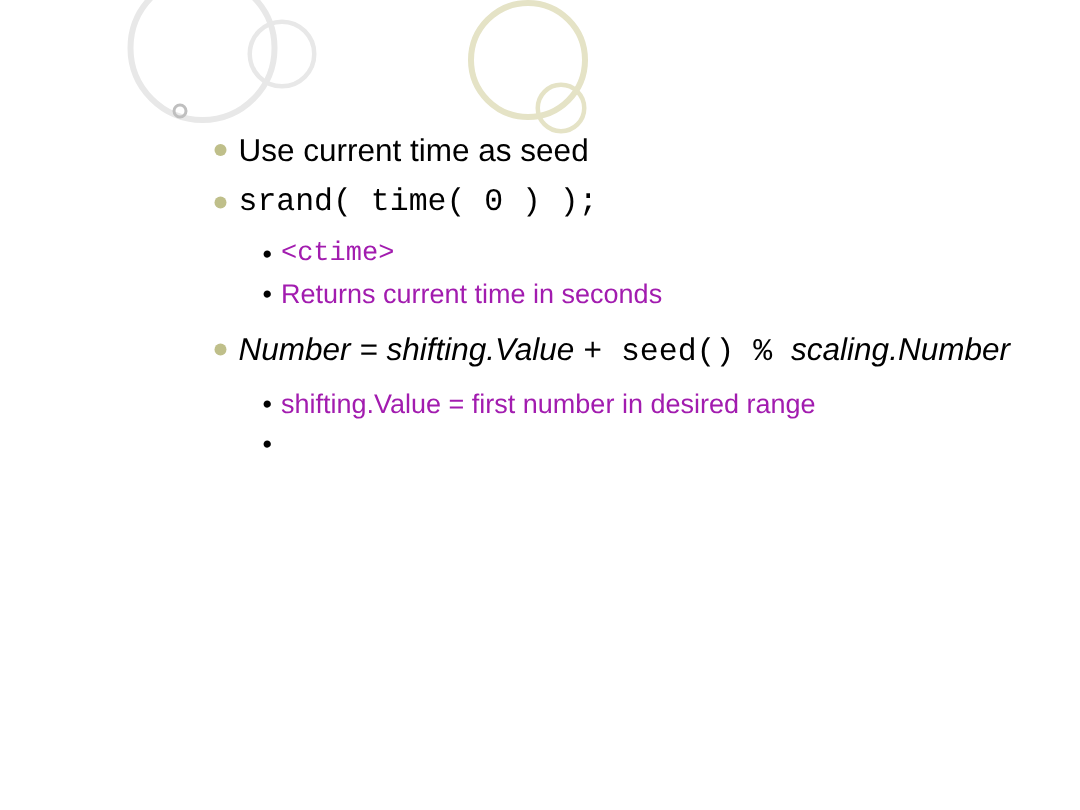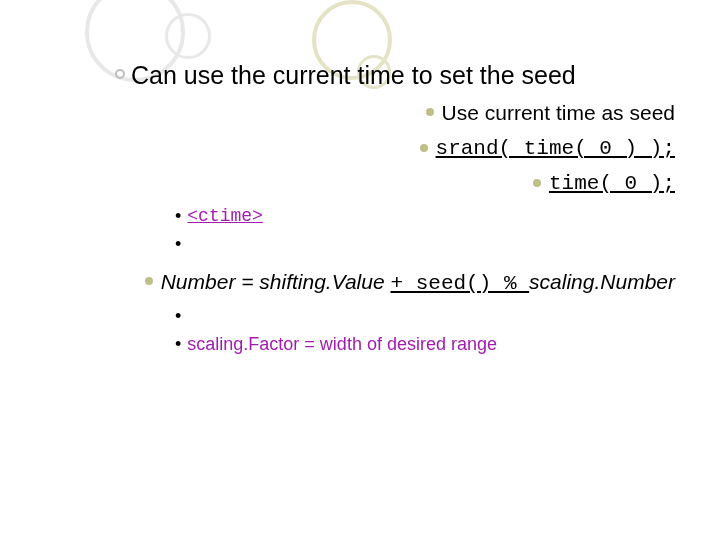--- a/index.html
+++ b/index.html
@@ -65,21 +65,20 @@
     font-size: 25px;
     color: #000;
     line-height: 1.25;
   }
   .l1 {
     display: flex;
     align-items: flex-start;
     gap: 8px;
     margin-left: 28px;
     margin-bottom: 8px;
-    justify-content: flex-end;
   }
   .l1 .bullet {
     width: 8px; height: 8px;
     border-radius: 50%;
     background: #bfbf8a;
     margin-top: 9px;
     flex-shrink: 0;
   }
   .l1 .text {
     font-size: 21px;
@@ -97,72 +96,68 @@
     font-size: 18px;
     color: #000;
     line-height: 1.3;
     margin-top: 0;
   }
   .l2 .text {
     font-size: 18px;
     color: #a21caf;
     line-height: 1.3;
   }
-  .mono { font-family: "Courier New", Courier, monospace; text-decoration: underline; }
+  .mono { font-family: "Courier New", Courier, monospace; }
   .italic { font-style: italic; margin-top: 24px; }
   .gap-above { margin-top: 12px; }
 </style>
 </head>
 <body>
 
 <div class="circles">
   <div class="circle circle-gray-big"></div>
   <div class="circle circle-gray-small"></div>
   <div class="circle circle-olive-big"></div>
   <div class="circle circle-olive-small"></div>
 </div>
 
 <div class="content">
 
   <div class="l0">
     <span class="bullet"></span>
-    <span class="text">Can use the current time to set the seed</span>
   </div>
 
   <div class="l1">
     <span class="bullet"></span>
     <span class="text">Use current time as seed</span>
   </div>
 
   <div class="l1">
     <span class="bullet"></span>
     <span class="text mono">srand( time( 0 ) );</span>
   </div>
 
-  <div class="l1">
-    <span class="bullet"></span>
-    <span class="text mono">time( 0 );</span>
-  </div>
 
   <div class="l2">
     <span class="bullet">•</span>
     <span class="text mono">&lt;ctime&gt;</span>
   </div>
   <div class="l2">
     <span class="bullet">•</span>
+    <span class="text">Returns current time in seconds</span>
   </div>
 
   <div class="l1 gap-above">
     <span class="bullet"></span>
     <span class="text">
       <span class="italic">Number = shifting.Value </span><span class="mono">+ seed() % </span><span class="italic">scaling.Number</span>
     </span>
   </div>
 
   <div class="l2">
     <span class="bullet">•</span>
+    <span class="text">shifting.Value = first number in desired range</span>
   </div>
   <div class="l2">
     <span class="bullet">•</span>
-    <span class="text">scaling.Factor = width of desired range</span>
   </div>
 
 </div>
 
 </body></html>

